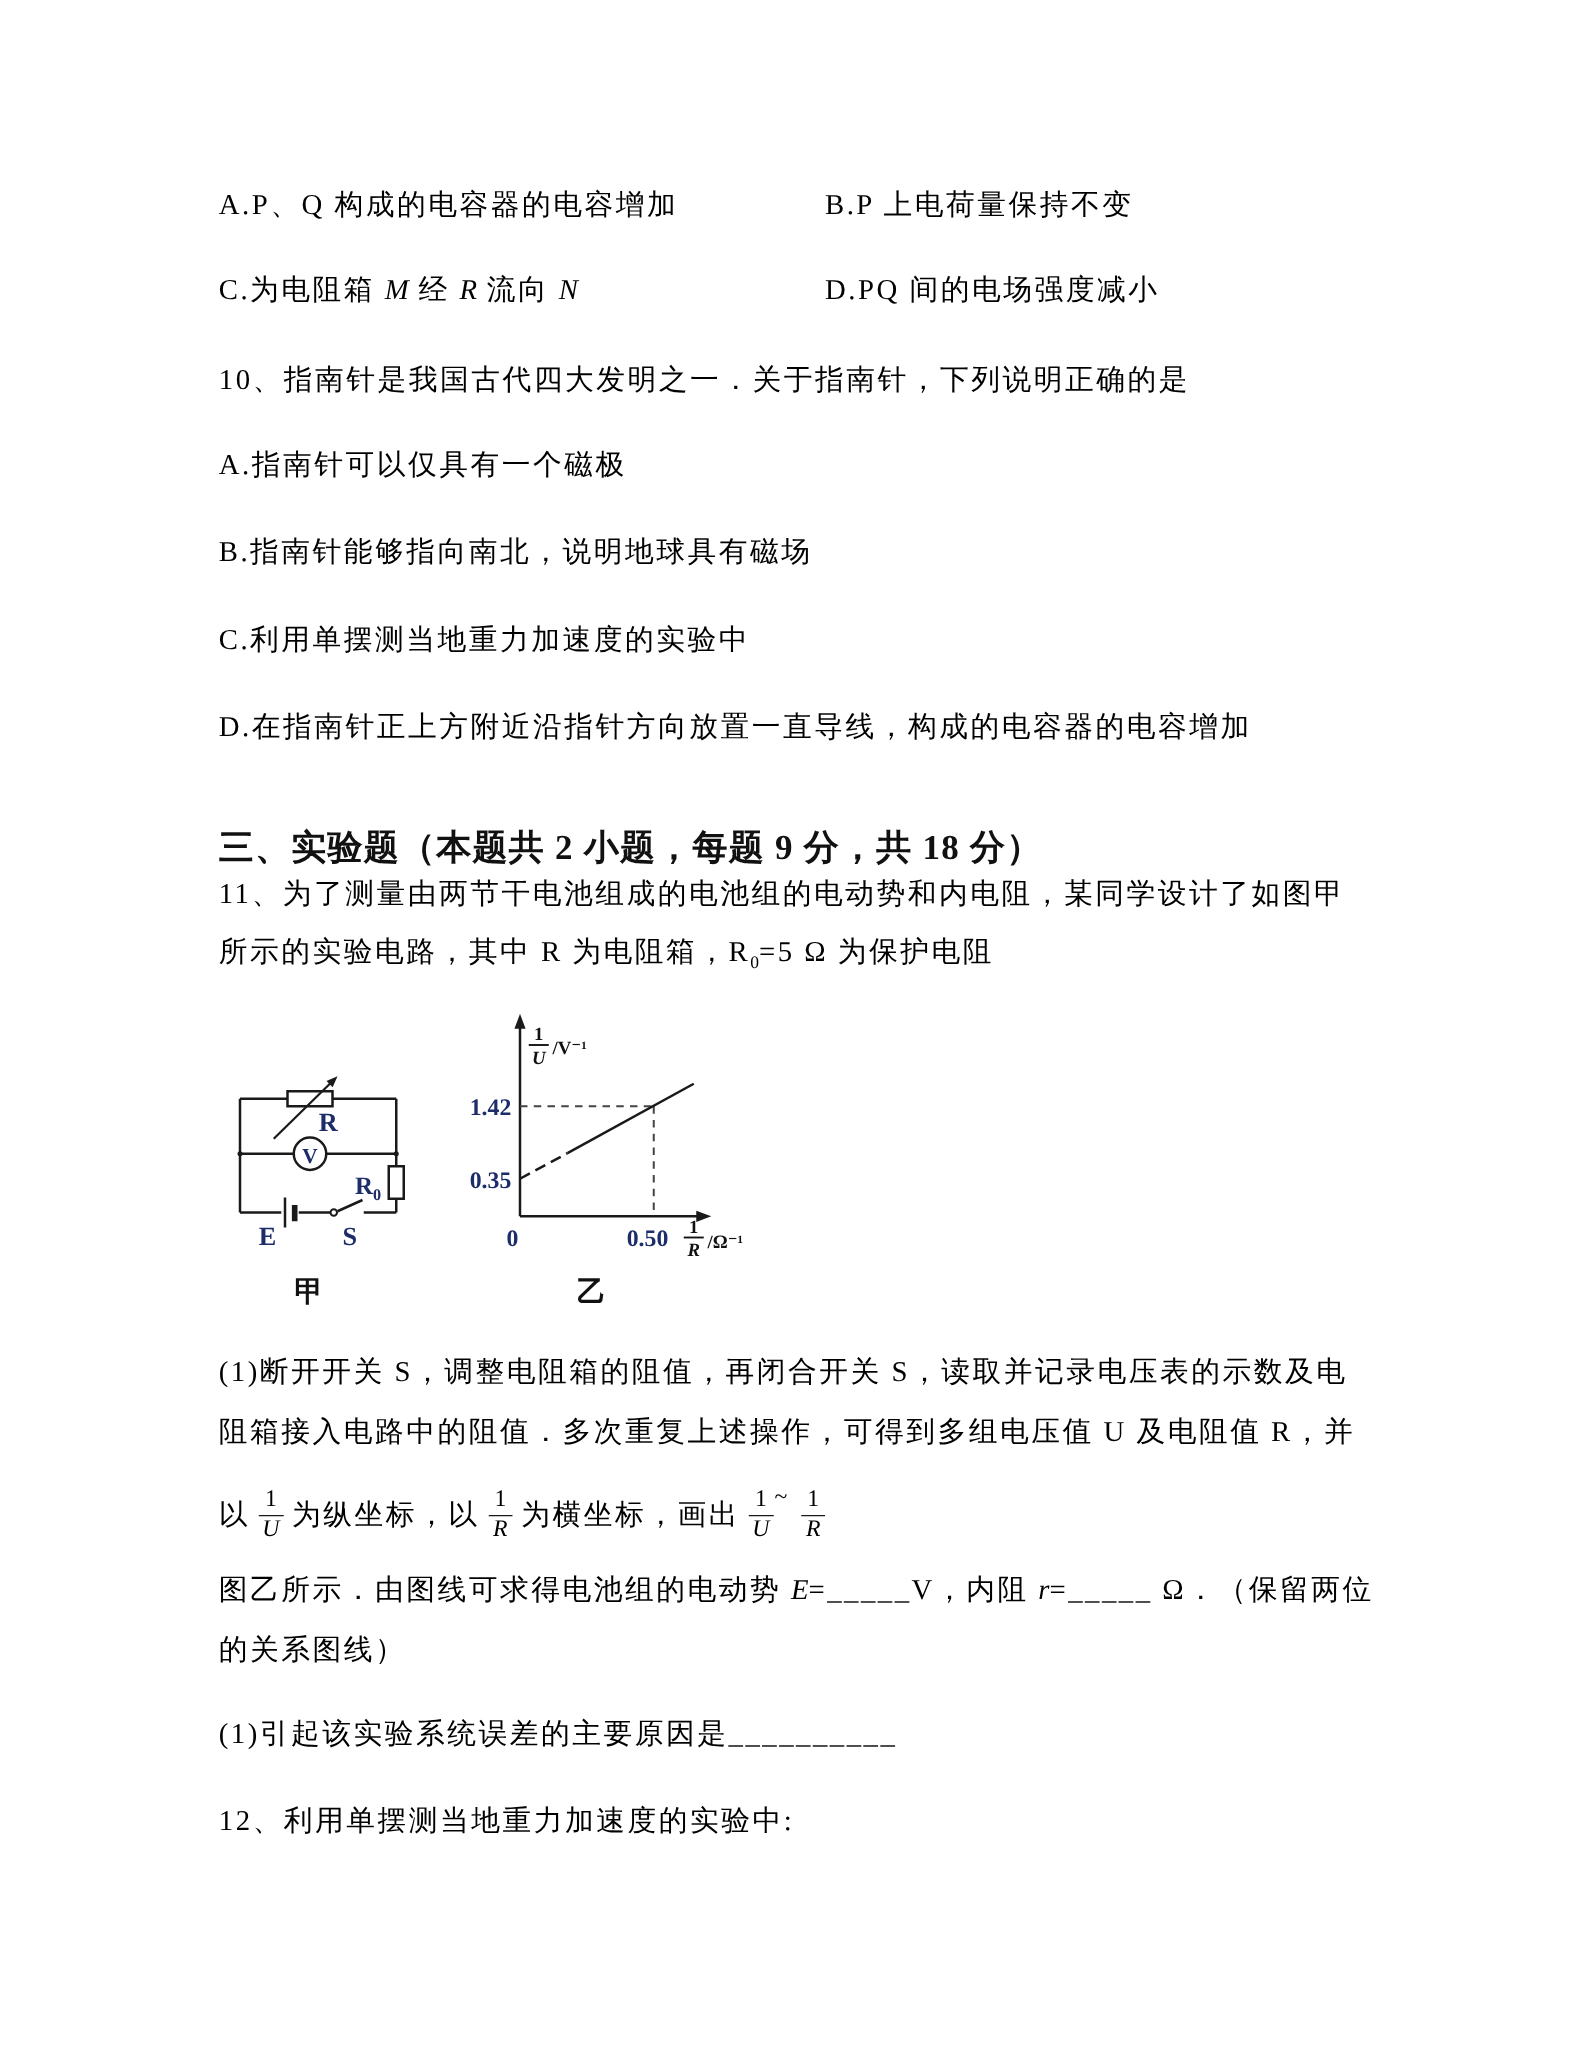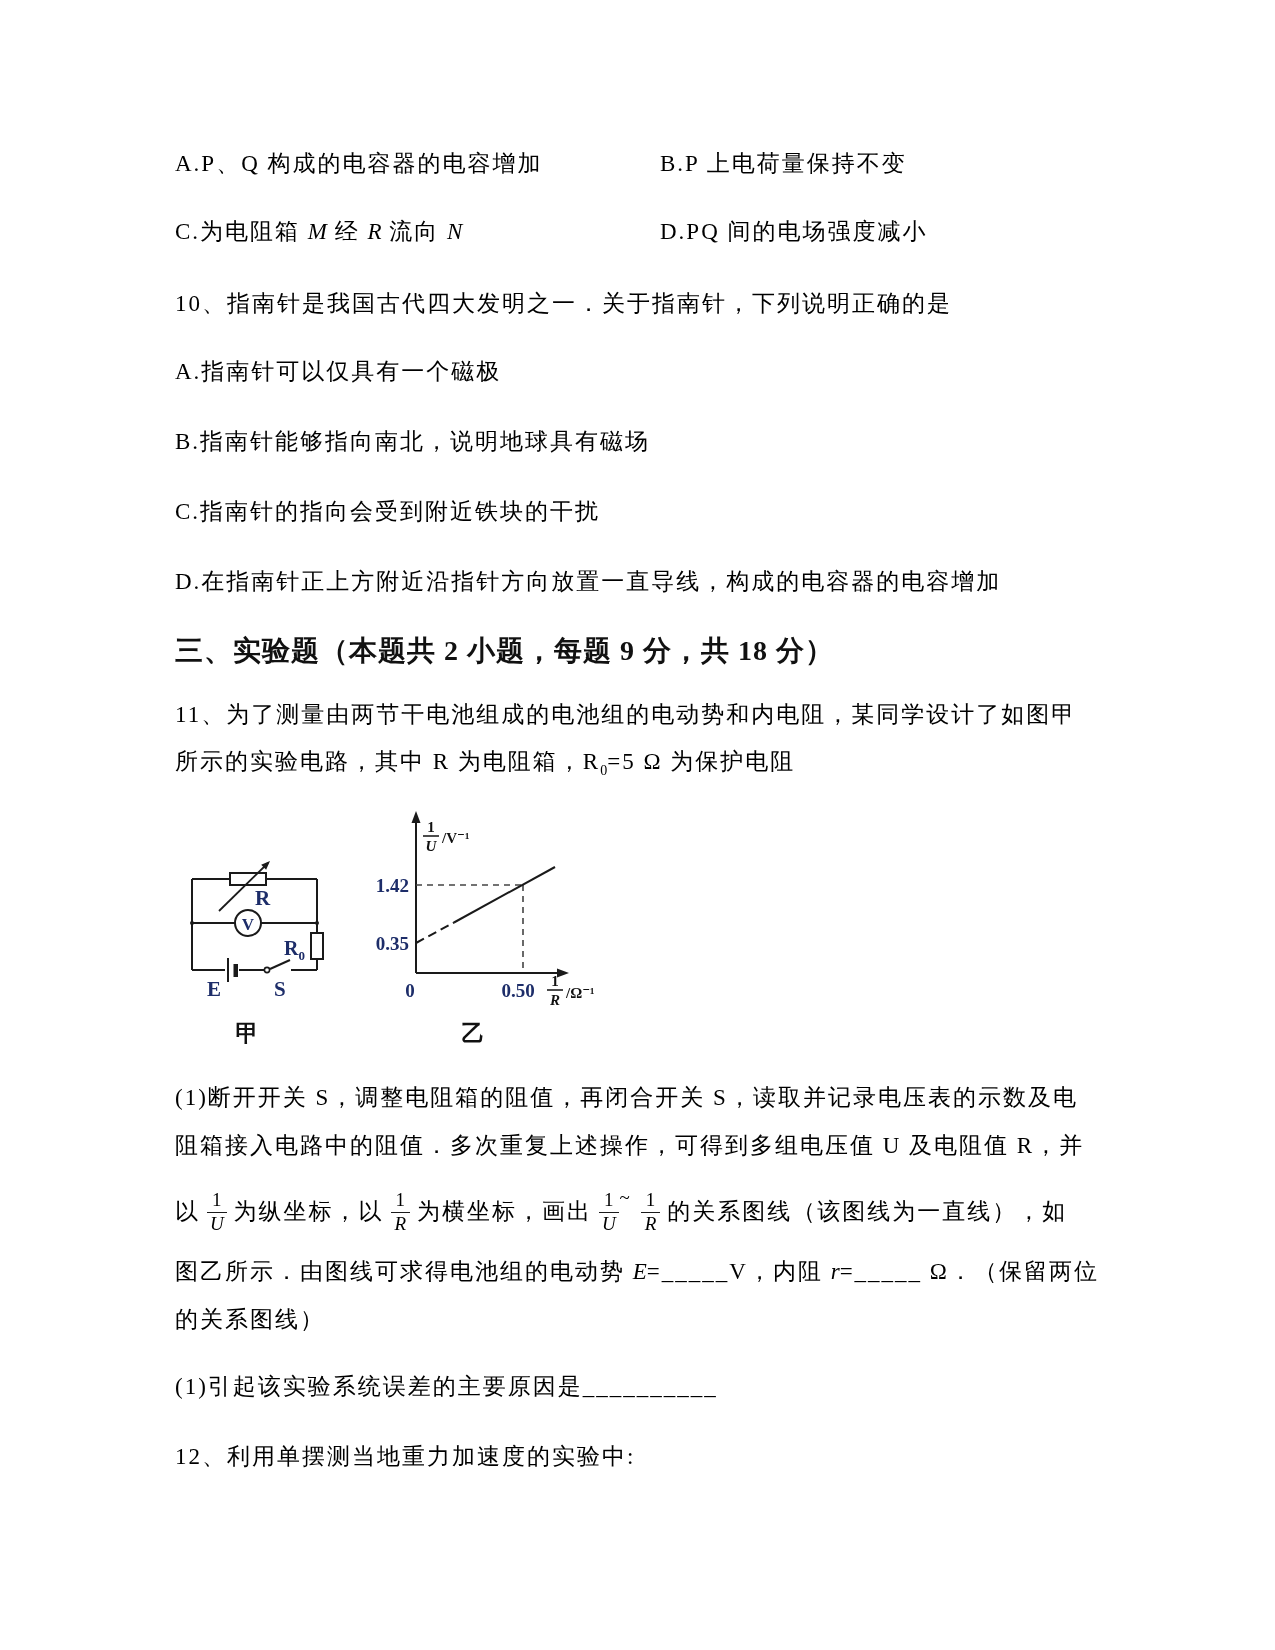--- a/index.html
+++ b/index.html
@@ -6,21 +6,21 @@
   body{
     width:1275px;height:1650px;background:#ffffff;position:relative;
     font-family:"Liberation Serif","DejaVu Serif",serif;color:#1c1c1c;
     overflow:hidden;
   }
   .ln{
     position:absolute;font-size:23px;line-height:30px;letter-spacing:2px;
     white-space:pre;color:#000000;
   }
   .heading{
-    font-size:28px;line-height:40px;font-weight:bold;letter-spacing:1px;color:#111;
+    font-size:28px;line-height:40px;font-weight:bold;letter-spacing:1px;color:#111;margin-top:28px;
   }
   .var{font-style:italic;letter-spacing:0;}
   .sub0{font-size:14px;letter-spacing:0;}
   .fracline{display:flex;align-items:center;height:62px;}
   .frac{
     display:inline-flex;flex-direction:column;align-items:center;
     font-size:19px;line-height:1.1;letter-spacing:0;margin:0 7px;
   }
   .frac .num{border-bottom:1.6px solid #1a1a1a;padding:0 5px 1px;}
   .frac .den{padding-top:1px;}
@@ -34,21 +34,21 @@
 <div>
 
   <div class="ln" style="left:175px;top:149px">A.P、Q 构成的电容器的电容增加</div>
   <div class="ln" style="left:660px;top:149px">B.P 上电荷量保持不变</div>
   <div class="ln" style="left:175px;top:217px"><span>C.为电阻箱 </span><span class="var">M</span><span> 经 </span><span class="var">R</span><span> 流向 </span><span class="var">N</span></div>
   <div class="ln" style="left:660px;top:217px">D.PQ 间的电场强度减小</div>
 
   <div class="ln" style="left:175px;top:289px">10、指南针是我国古代四大发明之一．关于指南针，下列说明正确的是</div>
   <div class="ln" style="left:175px;top:357px">A.指南针可以仅具有一个磁极</div>
   <div class="ln" style="left:175px;top:427px">B.指南针能够指向南北，说明地球具有磁场</div>
-  <div class="ln" style="left:175px;top:497px">C.指南针的指向会受到附近铁块的干扰</div>
+  <div class="ln" style="left:175px;top:497px">C.利用单摆测当地重力加速度的实验中</div>
   <div class="ln" style="left:175px;top:567px">D.在指南针正上方附近沿指针方向放置一直导线，构成的电容器的电容增加</div>
 
   <div class="ln heading" style="left:175px;top:631px">三、实验题（本题共 2 小题，每题 9 分，共 18 分）</div>
 
   <div class="ln" style="left:175px;top:700px">11、为了测量由两节干电池组成的电池组的电动势和内电阻，某同学设计了如图甲</div>
   <div class="ln" style="left:175px;top:747px"><span>所示的实验电路，其中 R 为电阻箱，R</span><sub class="sub0">0</sub><span>=5 Ω 为保护电阻</span></div>
 
   <div class="figwrap">
     <svg width="445" height="265" viewBox="0 0 445 265">
 
@@ -125,21 +125,20 @@
 
   <div class="ln fracline" style="left:175px;top:1181px">
     <span>以</span>
     <span class="frac"><span class="num">1</span><span class="den var">U</span></span>
     <span>为纵坐标，以</span>
     <span class="frac"><span class="num">1</span><span class="den var">R</span></span>
     <span>为横坐标，画出</span>
     <span class="frac"><span class="num">1</span><span class="den var">U</span></span>
     <span class="tilde">~</span>
     <span class="frac"><span class="num">1</span><span class="den var">R</span></span>
-    <span>的关系图线（该图线为一直线），如</span>
   </div>
 
   <div class="ln" style="left:175px;top:1257px"><span>图乙所示．由图线可求得电池组的电动势 </span><span class="var">E</span><span>=_____</span><span>V，内阻 </span><span class="var">r</span><span>=_____</span><span> Ω．（保留两位</span></div>
   <div class="ln" style="left:175px;top:1305px">的关系图线）</div>
 
   <div class="ln" style="left:175px;top:1372px">(1)引起该实验系统误差的主要原因是__________</div>
 
   <div class="ln" style="left:175px;top:1442px">12、利用单摆测当地重力加速度的实验中:</div>
 
 </div>

